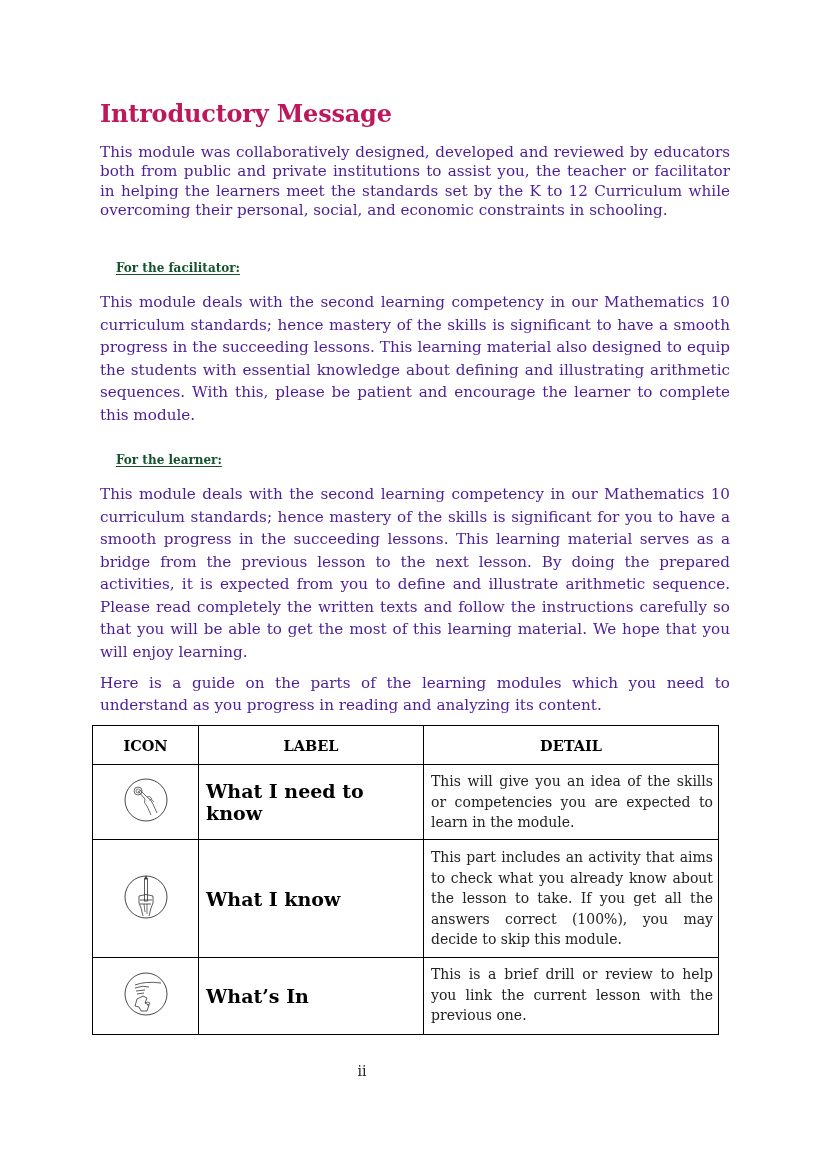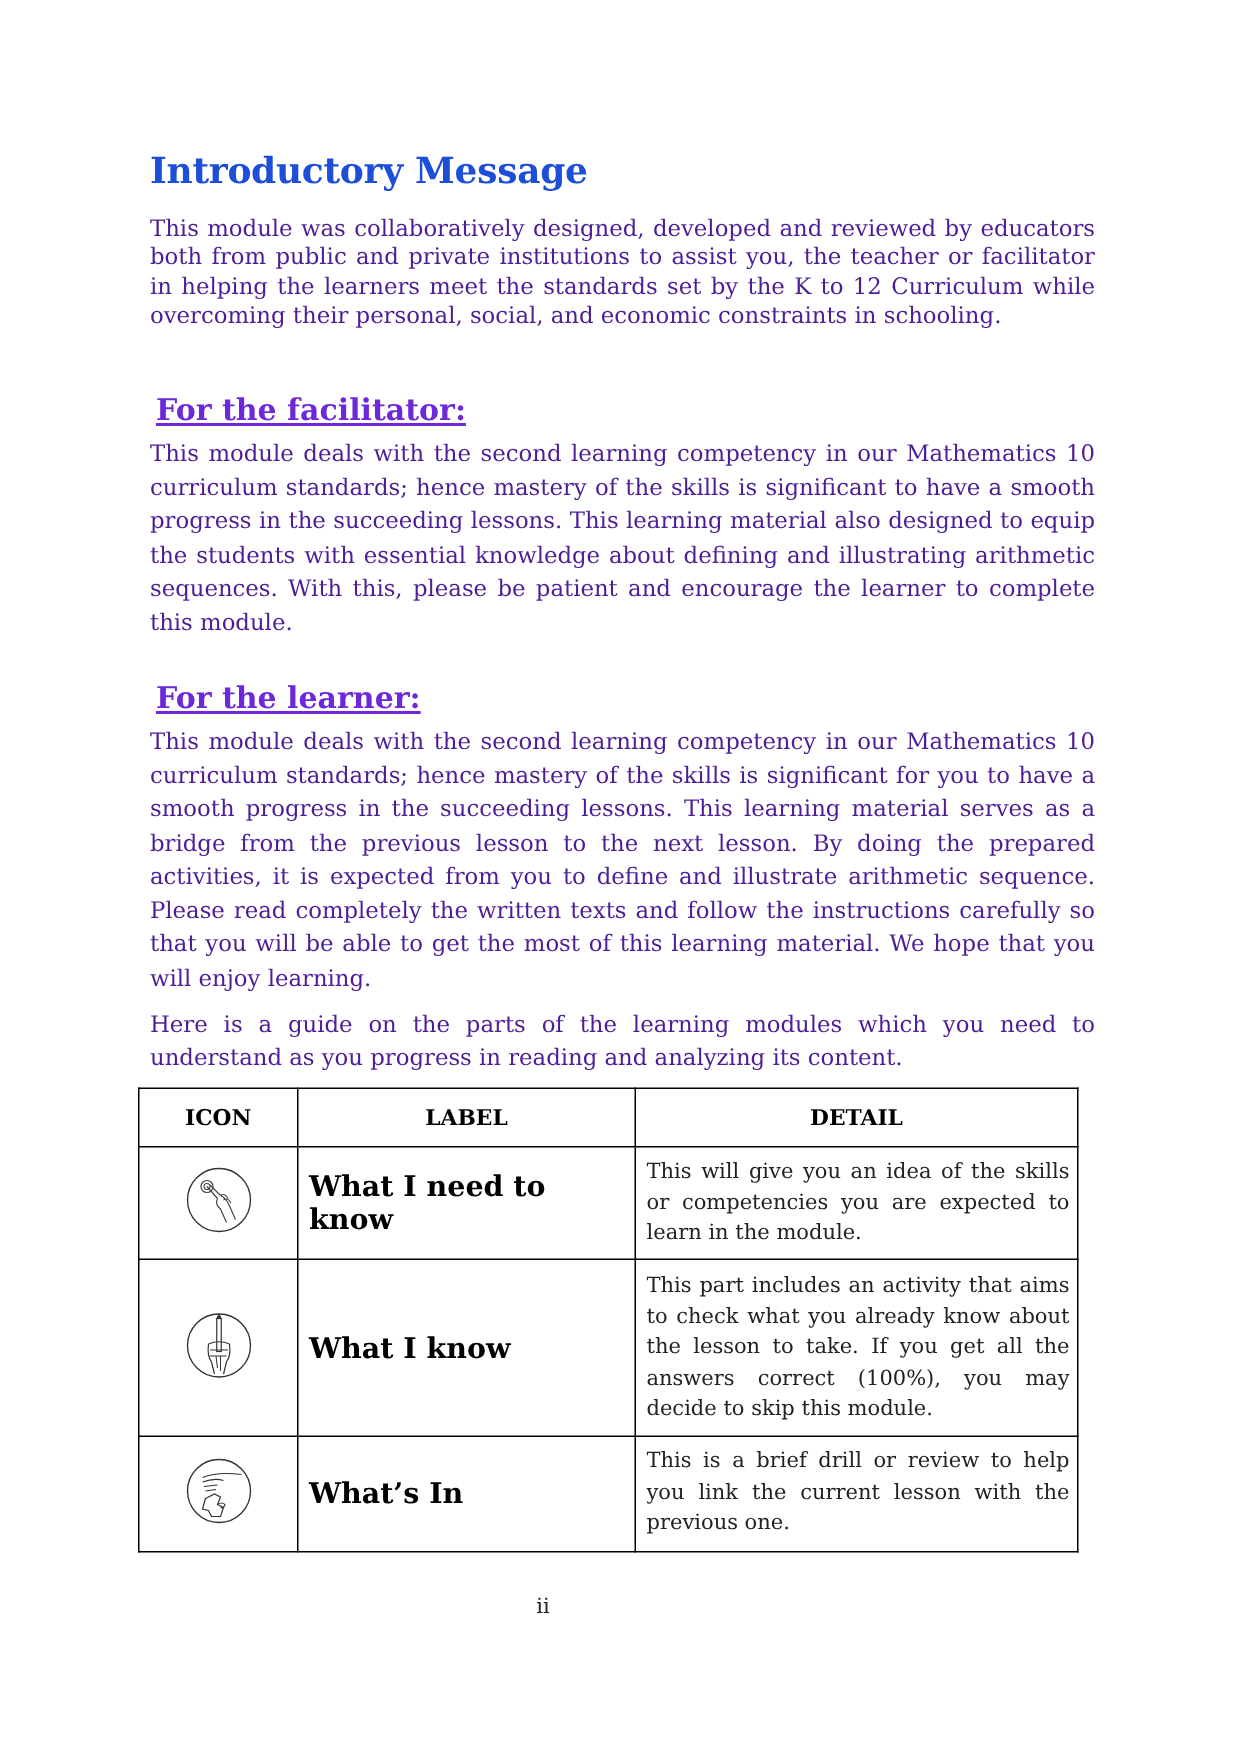--- a/index.html
+++ b/index.html
@@ -21,48 +21,48 @@
       top: 0;
       width: 630px;
     }
     .title {
       position: absolute;
       top: 99px;
       left: 0;
       margin: 0;
       font-size: 24px;
       font-weight: bold;
-      color: #1d4ed8;
+      color: #be185d;
       letter-spacing: -0.2px;
       white-space: nowrap;
     }
     .para {
       position: absolute;
       left: 0;
       width: 630px;
       margin: 0;
       font-size: 15.2px;
       text-align: justify;
       text-align-last: left;
       color: #4c1d95;
     }
     .p-intro { top: 143px; line-height: 19.4px; }
     .p-fac   { top: 291px; line-height: 22.5px; }
     .p-learn { top: 483px; line-height: 22.5px; }
     .p-guide { top: 672px; line-height: 22px; }
 
     .section-head {
       position: absolute;
-      left: 4px;
-      margin: 0;
-      font-size: 20px;
+      left: 16px;
+      margin: 0;
+      font-size: 12px;
       font-weight: bold;
       text-decoration: underline;
       text-underline-offset: 2px;
-      color: #6d28d9;
+      color: #14532d;
       white-space: nowrap;
     }
     .sh-fac { top: 261px; }
     .sh-learn { top: 453px; }
 
     .guide-table {
       position: absolute;
       left: 92px;
       top: 725px;
       border-collapse: collapse;

